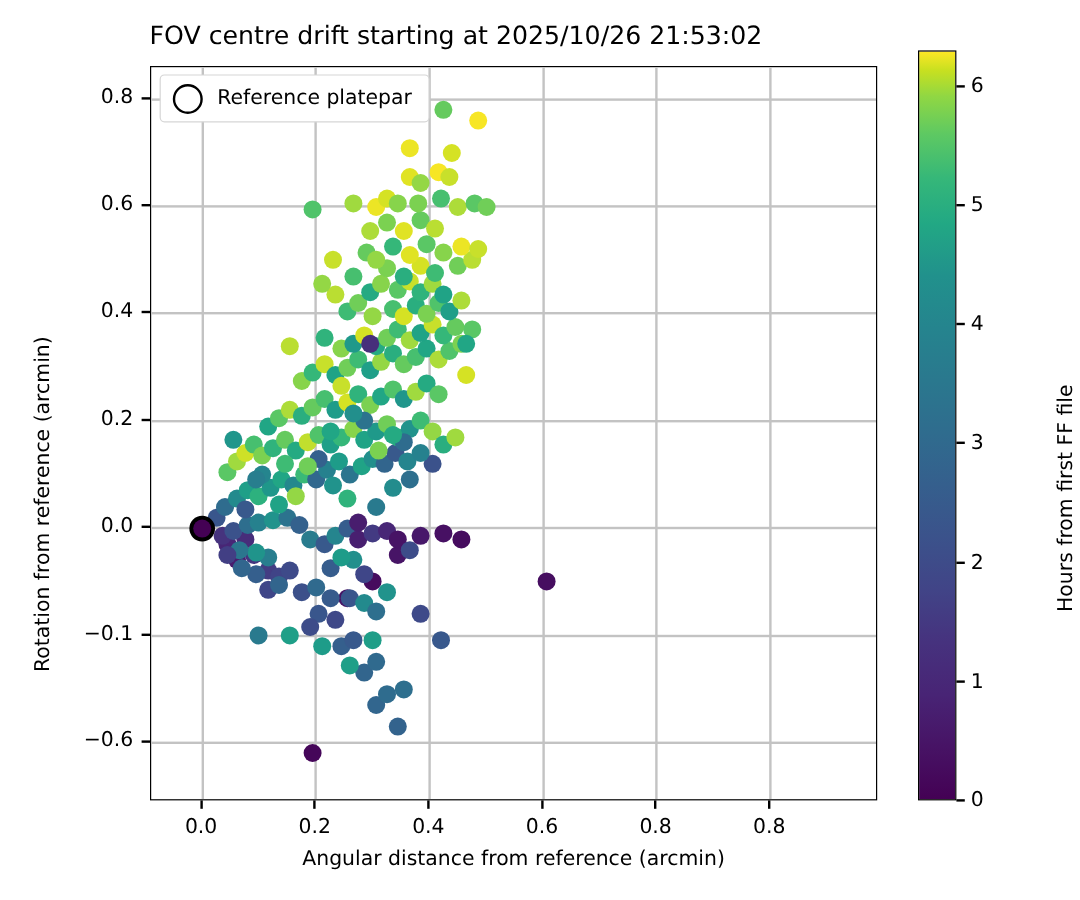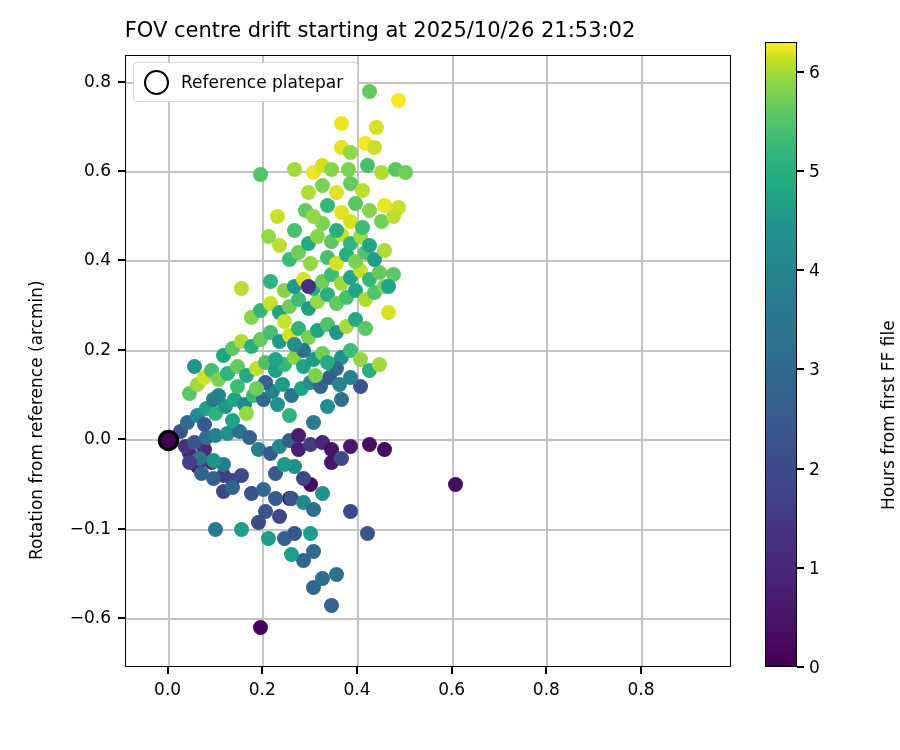--- a/index.html
+++ b/index.html
@@ -317,20 +317,21 @@
       <div class="pt" style="left: 158.602px; top: 265.796px; background: rgb(200, 224, 43);"></div>
       <div class="pt" style="left: 149.133px; top: 303.766px; background: rgb(33, 166, 133);"></div>
       <div class="refpt" style="left: 42.6094px; top: 384.175px;"></div>
     </div>
 
   <div id="legend">
     <span id="legend-marker"></span>
     <span id="legend-label">Reference platepar</span>
   </div>
 
+  <div id="xaxis-title">Angular distance from reference (arcmin)</div>
   <div id="yaxis-title">Rotation from reference (arcmin)</div>
 
   <div id="colorbar-wrap">
     <div id="colorbar"></div>
   <div class="cb-tick" style="top: 624px;"></div>
       <div class="cb-lab" style="top: 625px;">0</div>
       <div class="cb-tick" style="top: 524.794px;"></div>
       <div class="cb-lab" style="top: 525.794px;">1</div>
       <div class="cb-tick" style="top: 425.587px;"></div>
       <div class="cb-lab" style="top: 426.587px;">2</div>

